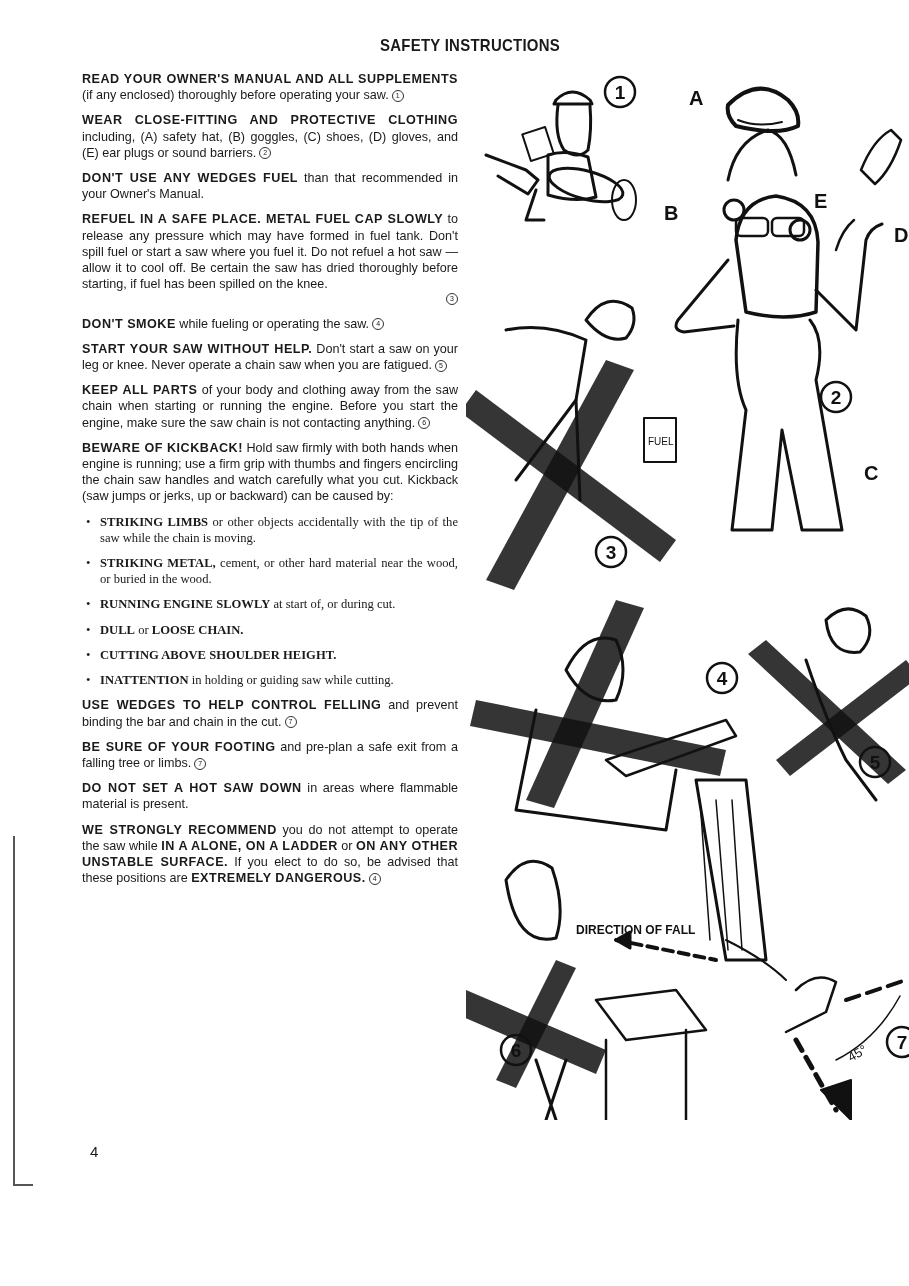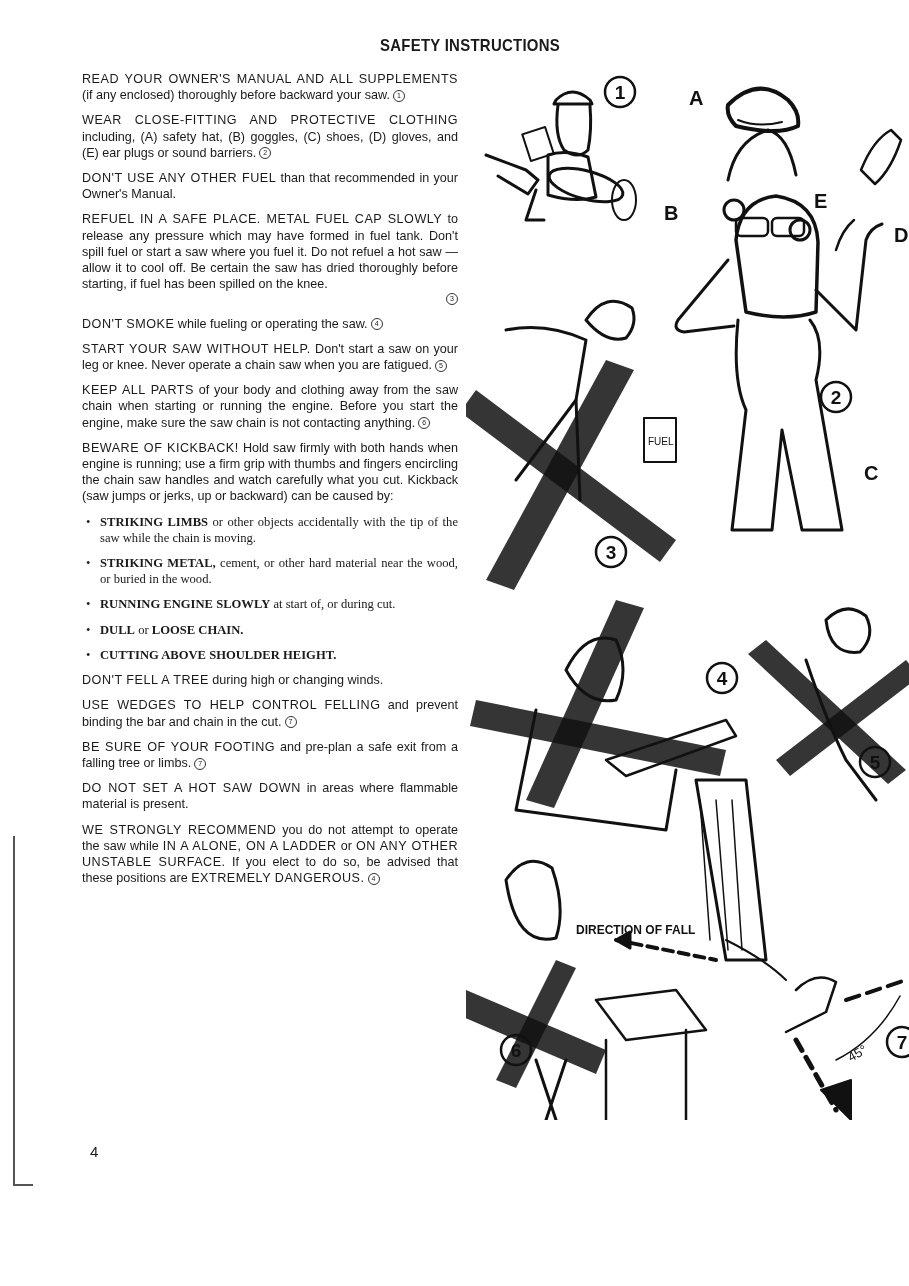--- a/index.html
+++ b/index.html
@@ -8,21 +8,21 @@
     position: absolute; left: 0; width: 940px; top: 36px; text-align: center;
     font-family: "Liberation Sans", sans-serif; font-weight: bold; font-size: 17px;
     letter-spacing: 0.3px; transform: scaleX(0.88); transform-origin: 470px 0;
   }
   .text-col {
     position: absolute; left: 82px; top: 71px; width: 376px;
     font-family: "Liberation Sans", sans-serif; font-size: 12.6px; line-height: 16.2px;
     text-align: justify;
   }
   .para { margin: 0 0 9px 0; }
-  .para b { font-weight: normal; letter-spacing: 0.5px; }
+  .para b { font-weight: bold; letter-spacing: 0.5px; }
   .ref {
     display: inline-block; width: 10px; height: 10px; border: 1px solid #333; border-radius: 50%;
     font-size: 7px; line-height: 10px; text-align: center; vertical-align: middle; margin-left: 3px;
   }
   .ref-right { display: block; text-align: right; margin-top: -2px; }
   .bullet { padding-left: 18px; text-indent: -14px; margin: 0 0 9px 0; font-family: Liberation Serif, serif; }
   .bullet::before { content: "•"; display: inline-block; width: 14px; text-indent: 0; }
   .page-number { position: absolute; left: 90px; top: 1143px; font-family: "Liberation Sans", sans-serif; font-size: 15px; }
   .margin-line { position: absolute; left: 13px; top: 836px; width: 2px; height: 350px; background: #555; }
   .margin-line-foot { position: absolute; left: 13px; top: 1184px; width: 20px; height: 2px; background: #555; }
@@ -30,36 +30,36 @@
   .illus svg { width: 100%; height: 100%; }
   .num-badge { font-family: "Liberation Sans", sans-serif; font-weight: bold; }
   .lbl { font-family: "Liberation Sans", sans-serif; font-weight: bold; }
 </style>
 </head>
 <body>
 
 <div class="page-title">SAFETY INSTRUCTIONS</div>
 
 <div class="text-col">
-  <p class="para"><b>READ YOUR OWNER'S MANUAL AND ALL SUPPLEMENTS</b><span> (if any enclosed) thoroughly before backward your saw.</span><span class="ref">1</span></p>
+  <p class="para"><b>READ YOUR OWNER'S MANUAL AND ALL SUPPLEMENTS</b><span> (if any enclosed) thoroughly before operating your saw.</span><span class="ref">1</span></p>
   <p class="para"><b>WEAR CLOSE-FITTING AND PROTECTIVE CLOTHING</b><span> including, (A) safety hat, (B) goggles, (C) shoes, (D) gloves, and (E) ear plugs or sound barriers.</span><span class="ref">2</span></p>
-  <p class="para"><b>DON'T USE ANY OTHER FUEL</b><span> than that recommended in your Owner's Manual.</span></p>
+  <p class="para"><b>DON'T USE ANY WEDGES FUEL</b><span> than that recommended in your Owner's Manual.</span></p>
   <p class="para"><b>REFUEL IN A SAFE PLACE. METAL FUEL CAP SLOWLY</b><span> to release any pressure which may have formed in fuel tank. Don't spill fuel or start a saw where you fuel it. Do not refuel a hot saw — allow it to cool off. Be certain the saw has dried thoroughly before starting, if fuel has been spilled on the knee.</span><span class="ref-right"><span class="ref">3</span></span></p>
   <p class="para"><b>DON'T SMOKE</b><span> while fueling or operating the saw.</span><span class="ref">4</span></p>
   <p class="para"><b>START YOUR SAW WITHOUT HELP.</b><span> Don't start a saw on your leg or knee. Never operate a chain saw when you are fatigued.</span><span class="ref">5</span></p>
   <p class="para"><b>KEEP ALL PARTS</b><span> of your body and clothing away from the saw chain when starting or running the engine. Before you start the engine, make sure the saw chain is not contacting anything.</span><span class="ref">6</span></p>
   <p class="para" style="margin-top:2px"><b>BEWARE OF KICKBACK!</b><span> Hold saw firmly with both hands when engine is running; use a firm grip with thumbs and fingers encircling the chain saw handles and watch carefully what you cut. Kickback (saw jumps or jerks, up or backward) can be caused by:</span></p>
 
   <p class="bullet"><b>STRIKING LIMBS</b><span> or other objects accidentally with the tip of the saw while the chain is moving.</span></p>
   <p class="bullet"><b>STRIKING METAL,</b><span> cement, or other hard material near the wood, or buried in the wood.</span></p>
   <p class="bullet"><b>RUNNING ENGINE SLOWLY</b><span> at start of, or during cut.</span></p>
   <p class="bullet"><b>DULL</b><span> or </span><b>LOOSE CHAIN.</b></p>
   <p class="bullet"><b>CUTTING ABOVE SHOULDER HEIGHT.</b></p>
+  <p class="bullet"><b>INATTENTION</b><span> in holding or guiding saw while cutting.</span></p>
 
-  <p class="para"><b>DON'T FELL A TREE</b><span> during high or changing winds.</span></p>
   <p class="para"><b>USE WEDGES TO HELP CONTROL FELLING</b><span> and prevent binding the bar and chain in the cut.</span><span class="ref">7</span></p>
   <p class="para"><b>BE SURE OF YOUR FOOTING</b><span> and pre-plan a safe exit from a falling tree or limbs.</span><span class="ref">7</span></p>
   <p class="para"><b>DO NOT SET A HOT SAW DOWN</b><span> in areas where flammable material is present.</span></p>
   <p class="para"><b>WE STRONGLY RECOMMEND</b><span> you do not attempt to operate the saw while </span><b>IN A ALONE, ON A LADDER</b><span> or </span><b>ON ANY OTHER UNSTABLE SURFACE.</b><span> If you elect to do so, be advised that these positions are </span><b>EXTREMELY DANGEROUS.</b><span class="ref">4</span></p>
 </div>
 
 <div class="page-number">4</div>
 <div class="margin-line"></div>
 <div class="margin-line-foot"></div>
 

